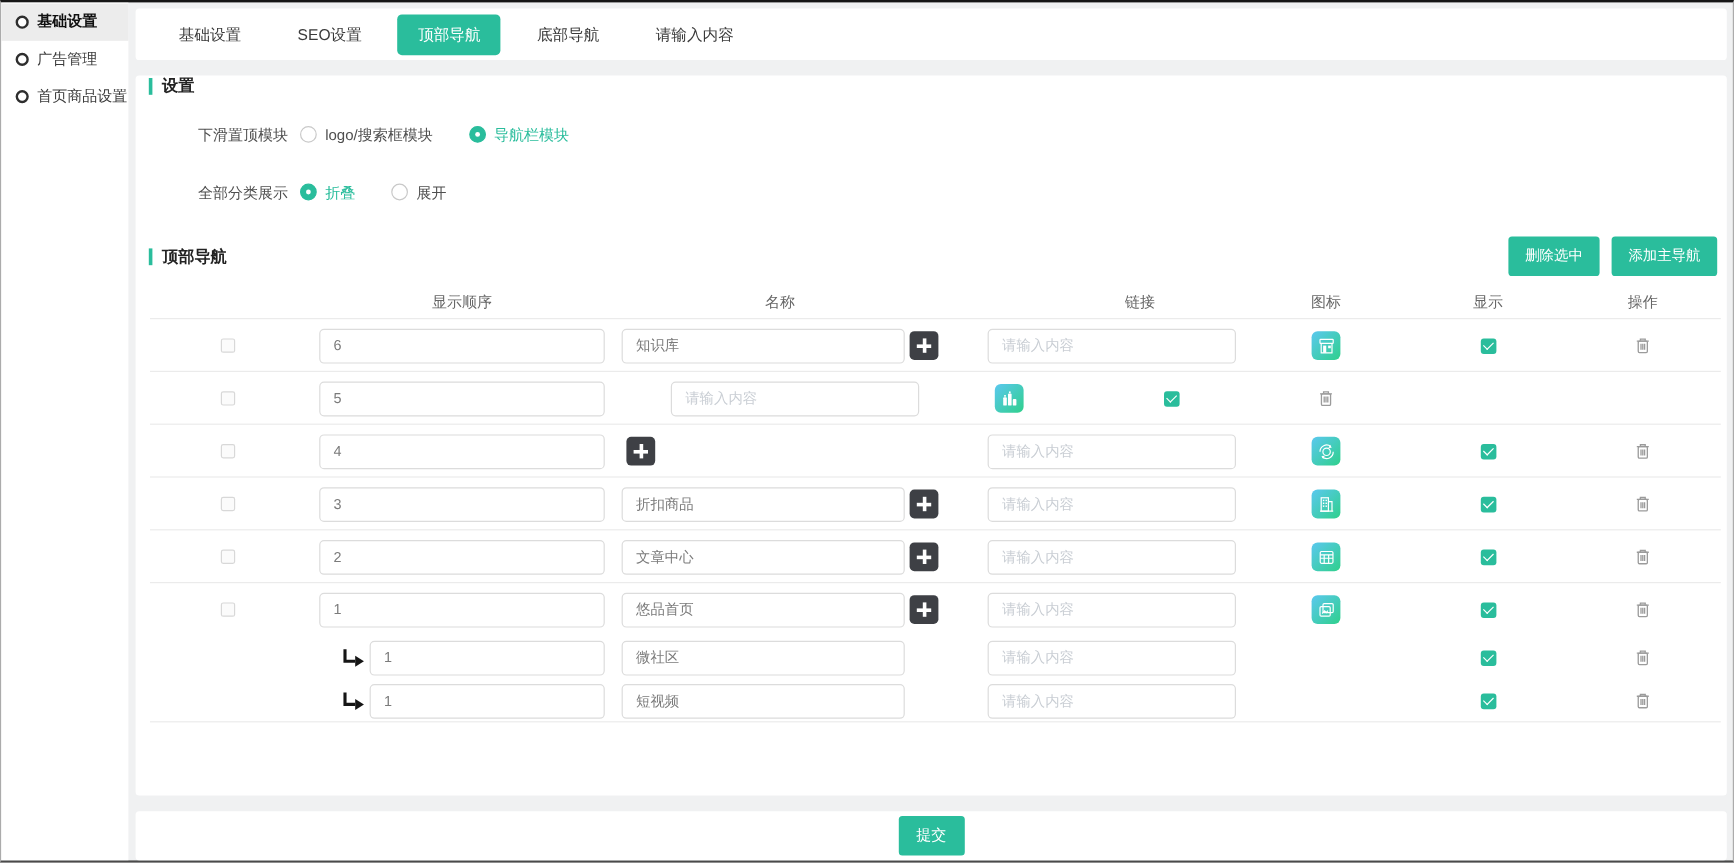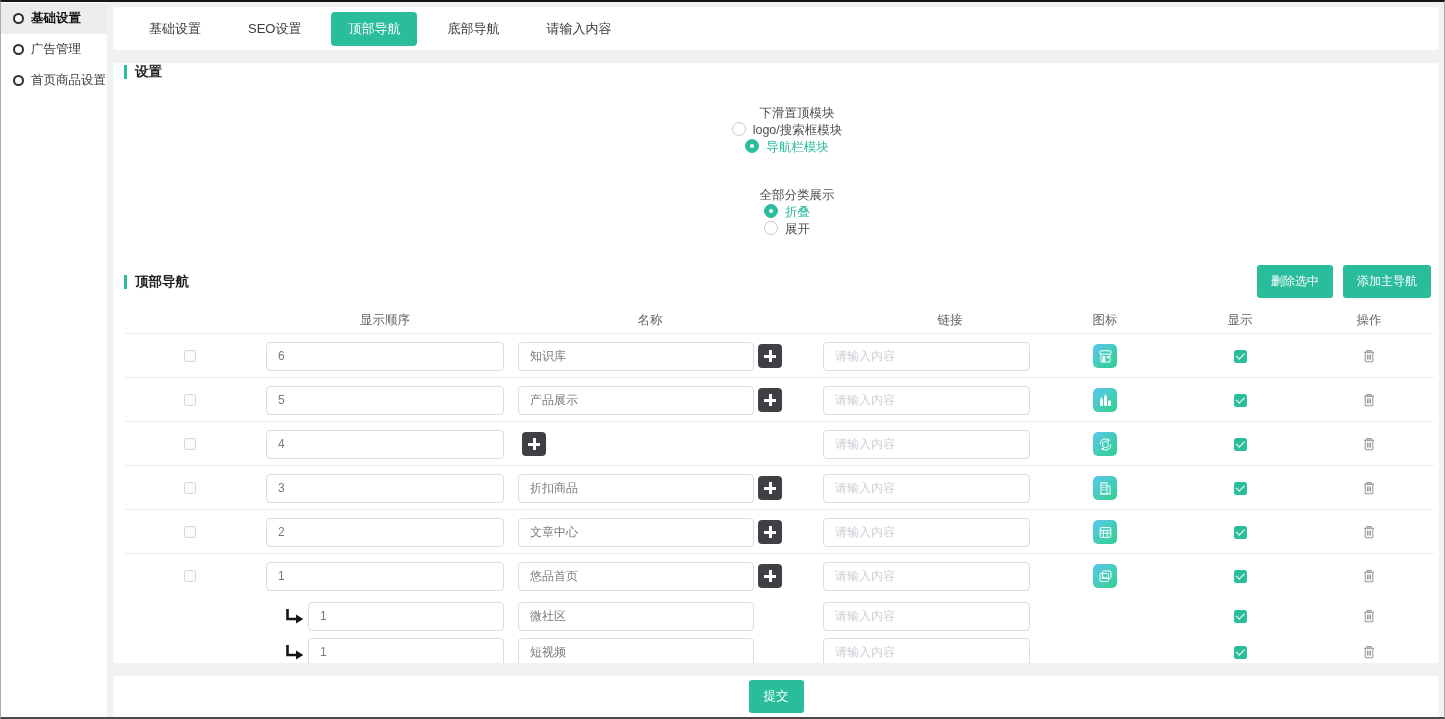--- a/index.html
+++ b/index.html
@@ -30,21 +30,21 @@
   .tab.active { background: #2abd9c; color: #fff; }
 
   
   .content { margin-top: 13px; height: 601px; position: relative; overflow: hidden; }
 
   .sec-head { display: flex; align-items: center; margin-left: 11px; }
   .sec-bar { width: 3px; height: 14px; background: #2abd9c; margin-right: 8px; }
   .sec-title { font-size: 13.5px; font-weight: bold; color: #222; }
 
   
-  .radio-row { display: flex; align-items: center; margin-left: 52px; font-size: 12.5px; flex-direction: column; }
+  .radio-row { display: flex; align-items: center; margin-left: 52px; font-size: 12.5px; }
   .radio-row.r1 { margin-top: 24px; }
   .radio-row.r2 { margin-top: 31px; }
   .rlabel { color: #4f4f4f; margin-right: 10px; }
   .radio-opt { display: flex; align-items: flex-start; margin-right: 30px; cursor: pointer; }
   .rdo { width: 14px; height: 14px; border-radius: 50%; border: 1px solid #c9c9c9; background: #fff;
          margin-right: 7px; position: relative; flex-shrink: 0; }
   .radio-opt.selected .rdo { background: #2abd9c; border-color: #2abd9c; }
   .radio-opt.selected .rdo::after { content: ""; position: absolute; left: 4px; top: 4px;
         width: 4px; height: 4px; background: #fff; border-radius: 50%; }
   .radio-opt .olbl { color: #4f4f4f; }
@@ -230,24 +230,20 @@
       </div>
 
       <div class="trow">
         <div class="cell c-check cc">
             <span class="sel-cb"></span>
           </div>
         <div class="cell c-order">
             <input class="inp order-inp" value="5" style="">
           </div>
         <div class="cgap"></div>
-        <div class="cell c-name">
-          <input class="inp name-inp" value="产品展示" style="">
-          <button class="plus-btn"></button>
-        </div>
         <div class="cgap"></div>
         <div class="cell c-link">
             <input class="inp link-inp" placeholder="请输入内容" style="">
           </div>
         <div class="cell c-icon cc">
           <span class="appicon">
             <svg width="15" height="15" viewBox="0 0 15 15" fill="#fff">
                 <rect x="2" y="6" width="3" height="7" rx="0.8"></rect>
                 <rect x="6" y="3" width="3" height="10" rx="0.8"></rect>
                 <rect x="10" y="7.5" width="3" height="5.5" rx="0.8"></rect>

